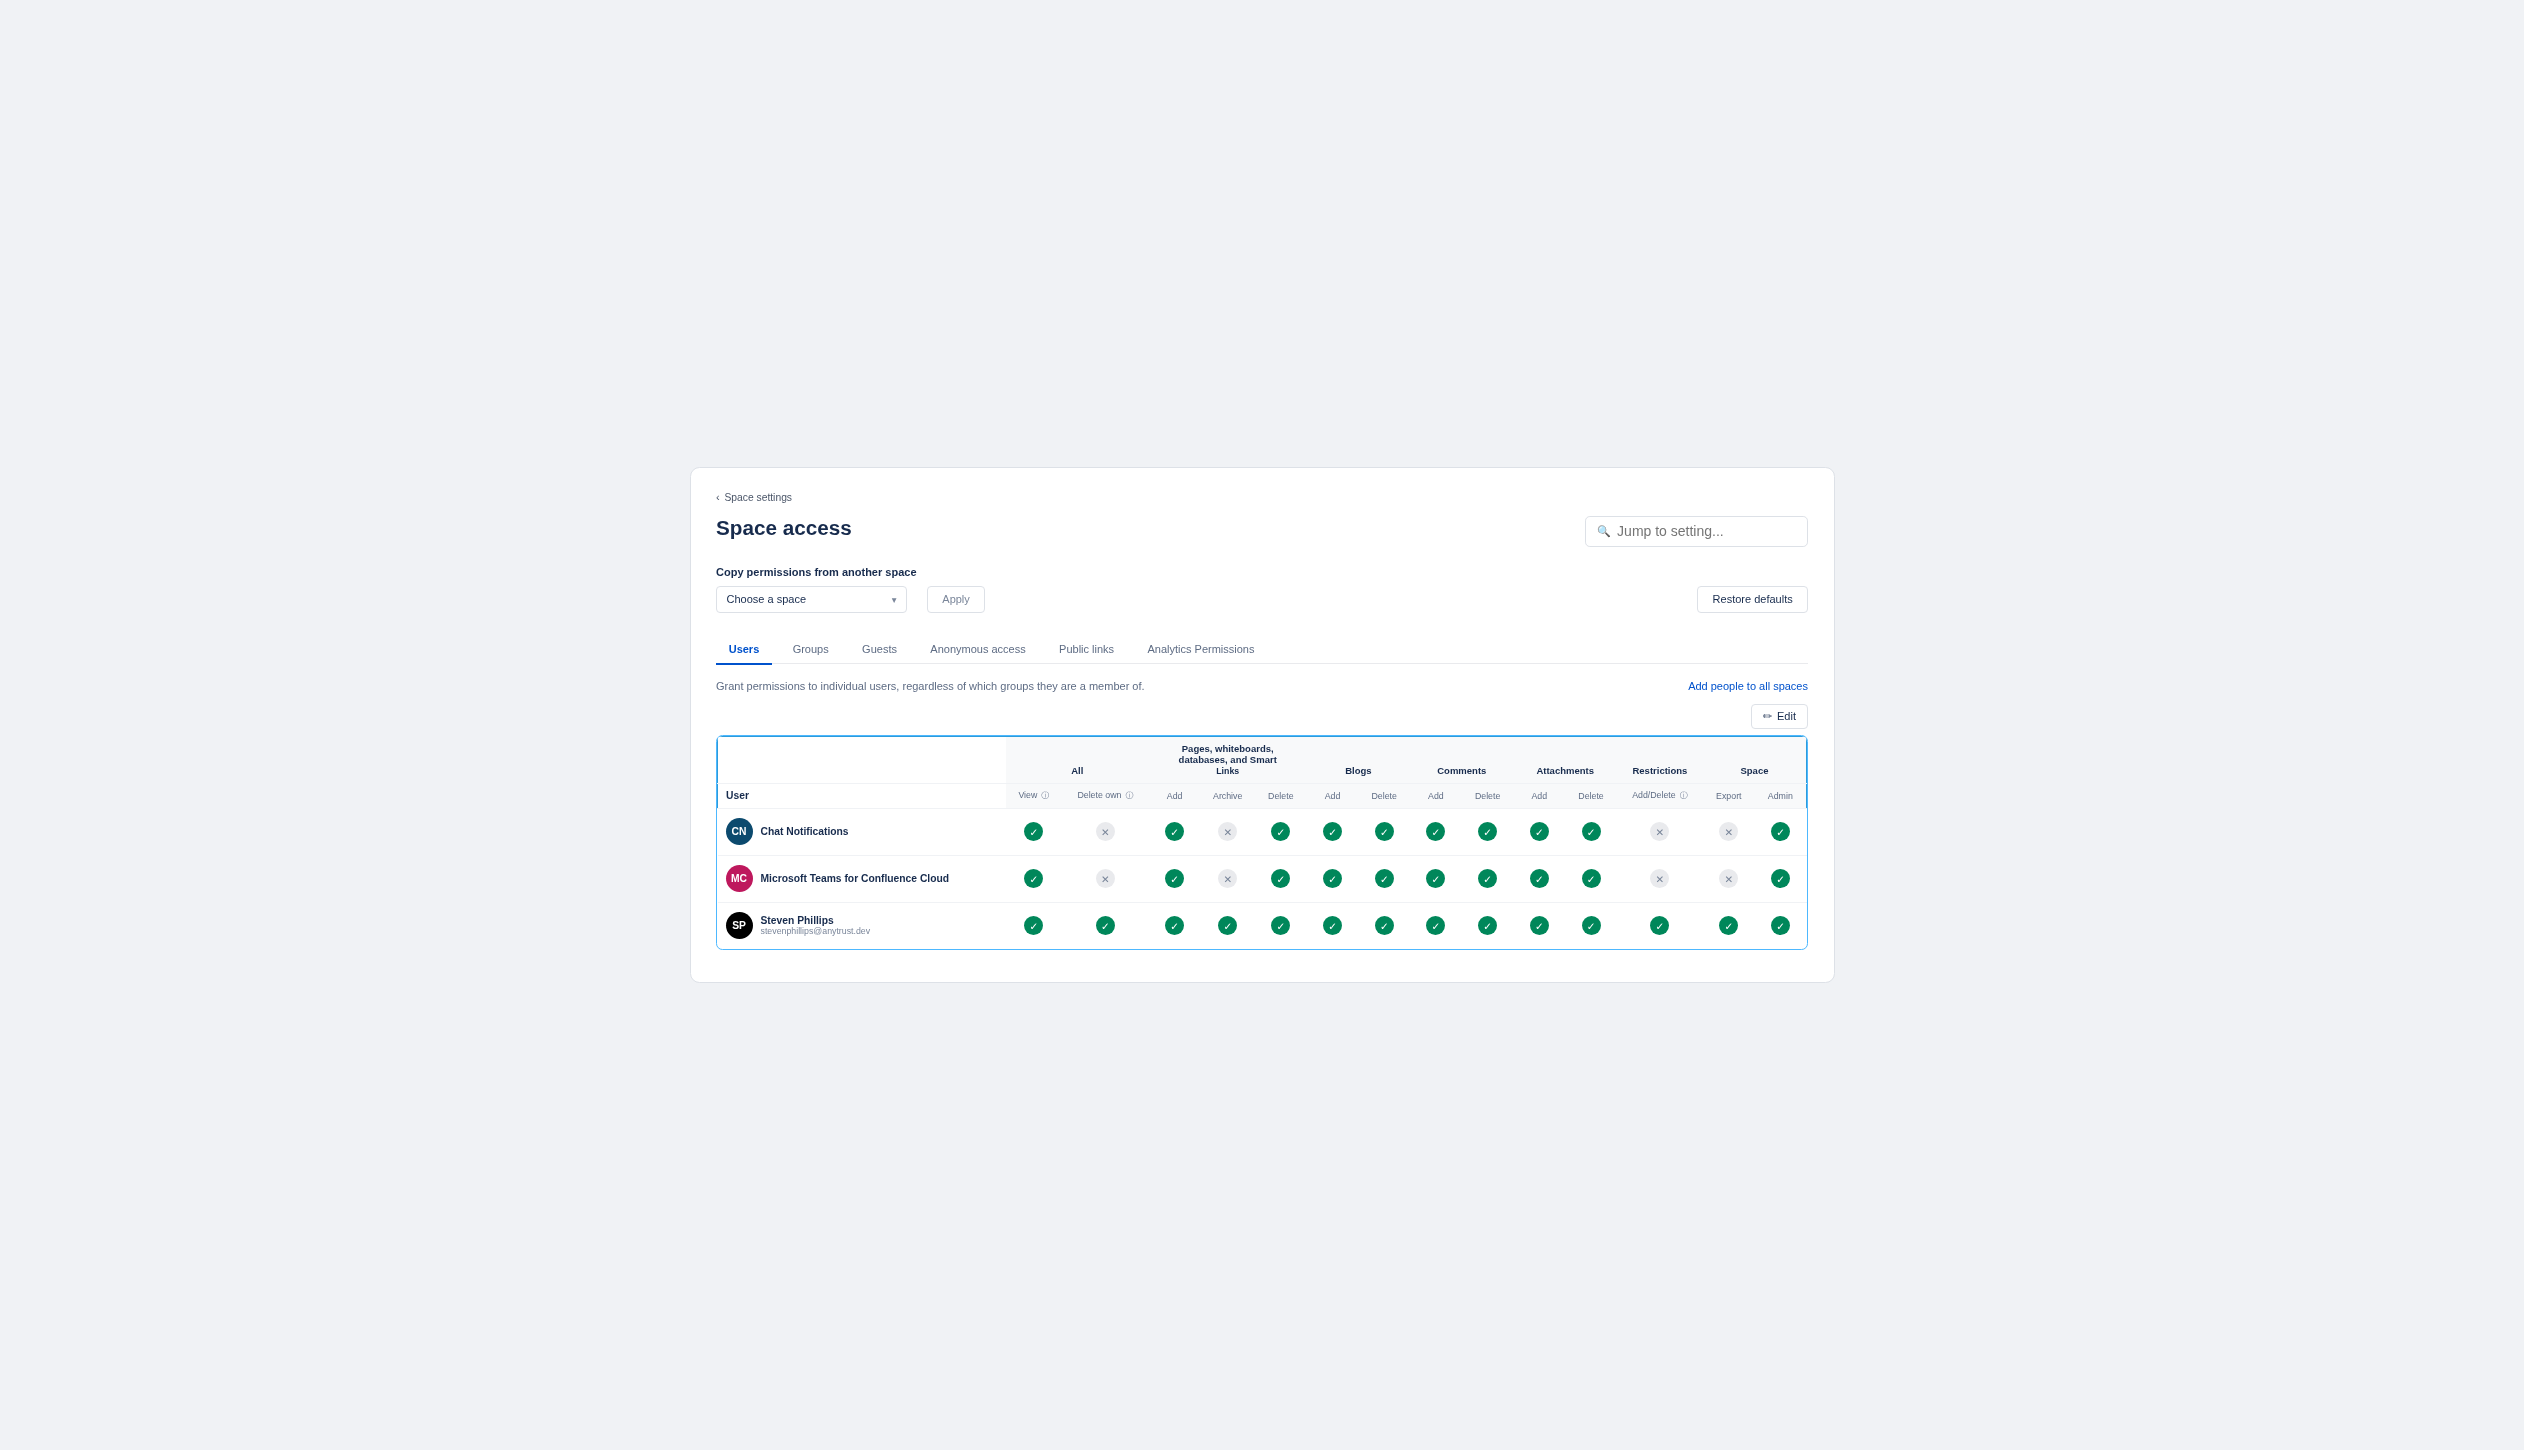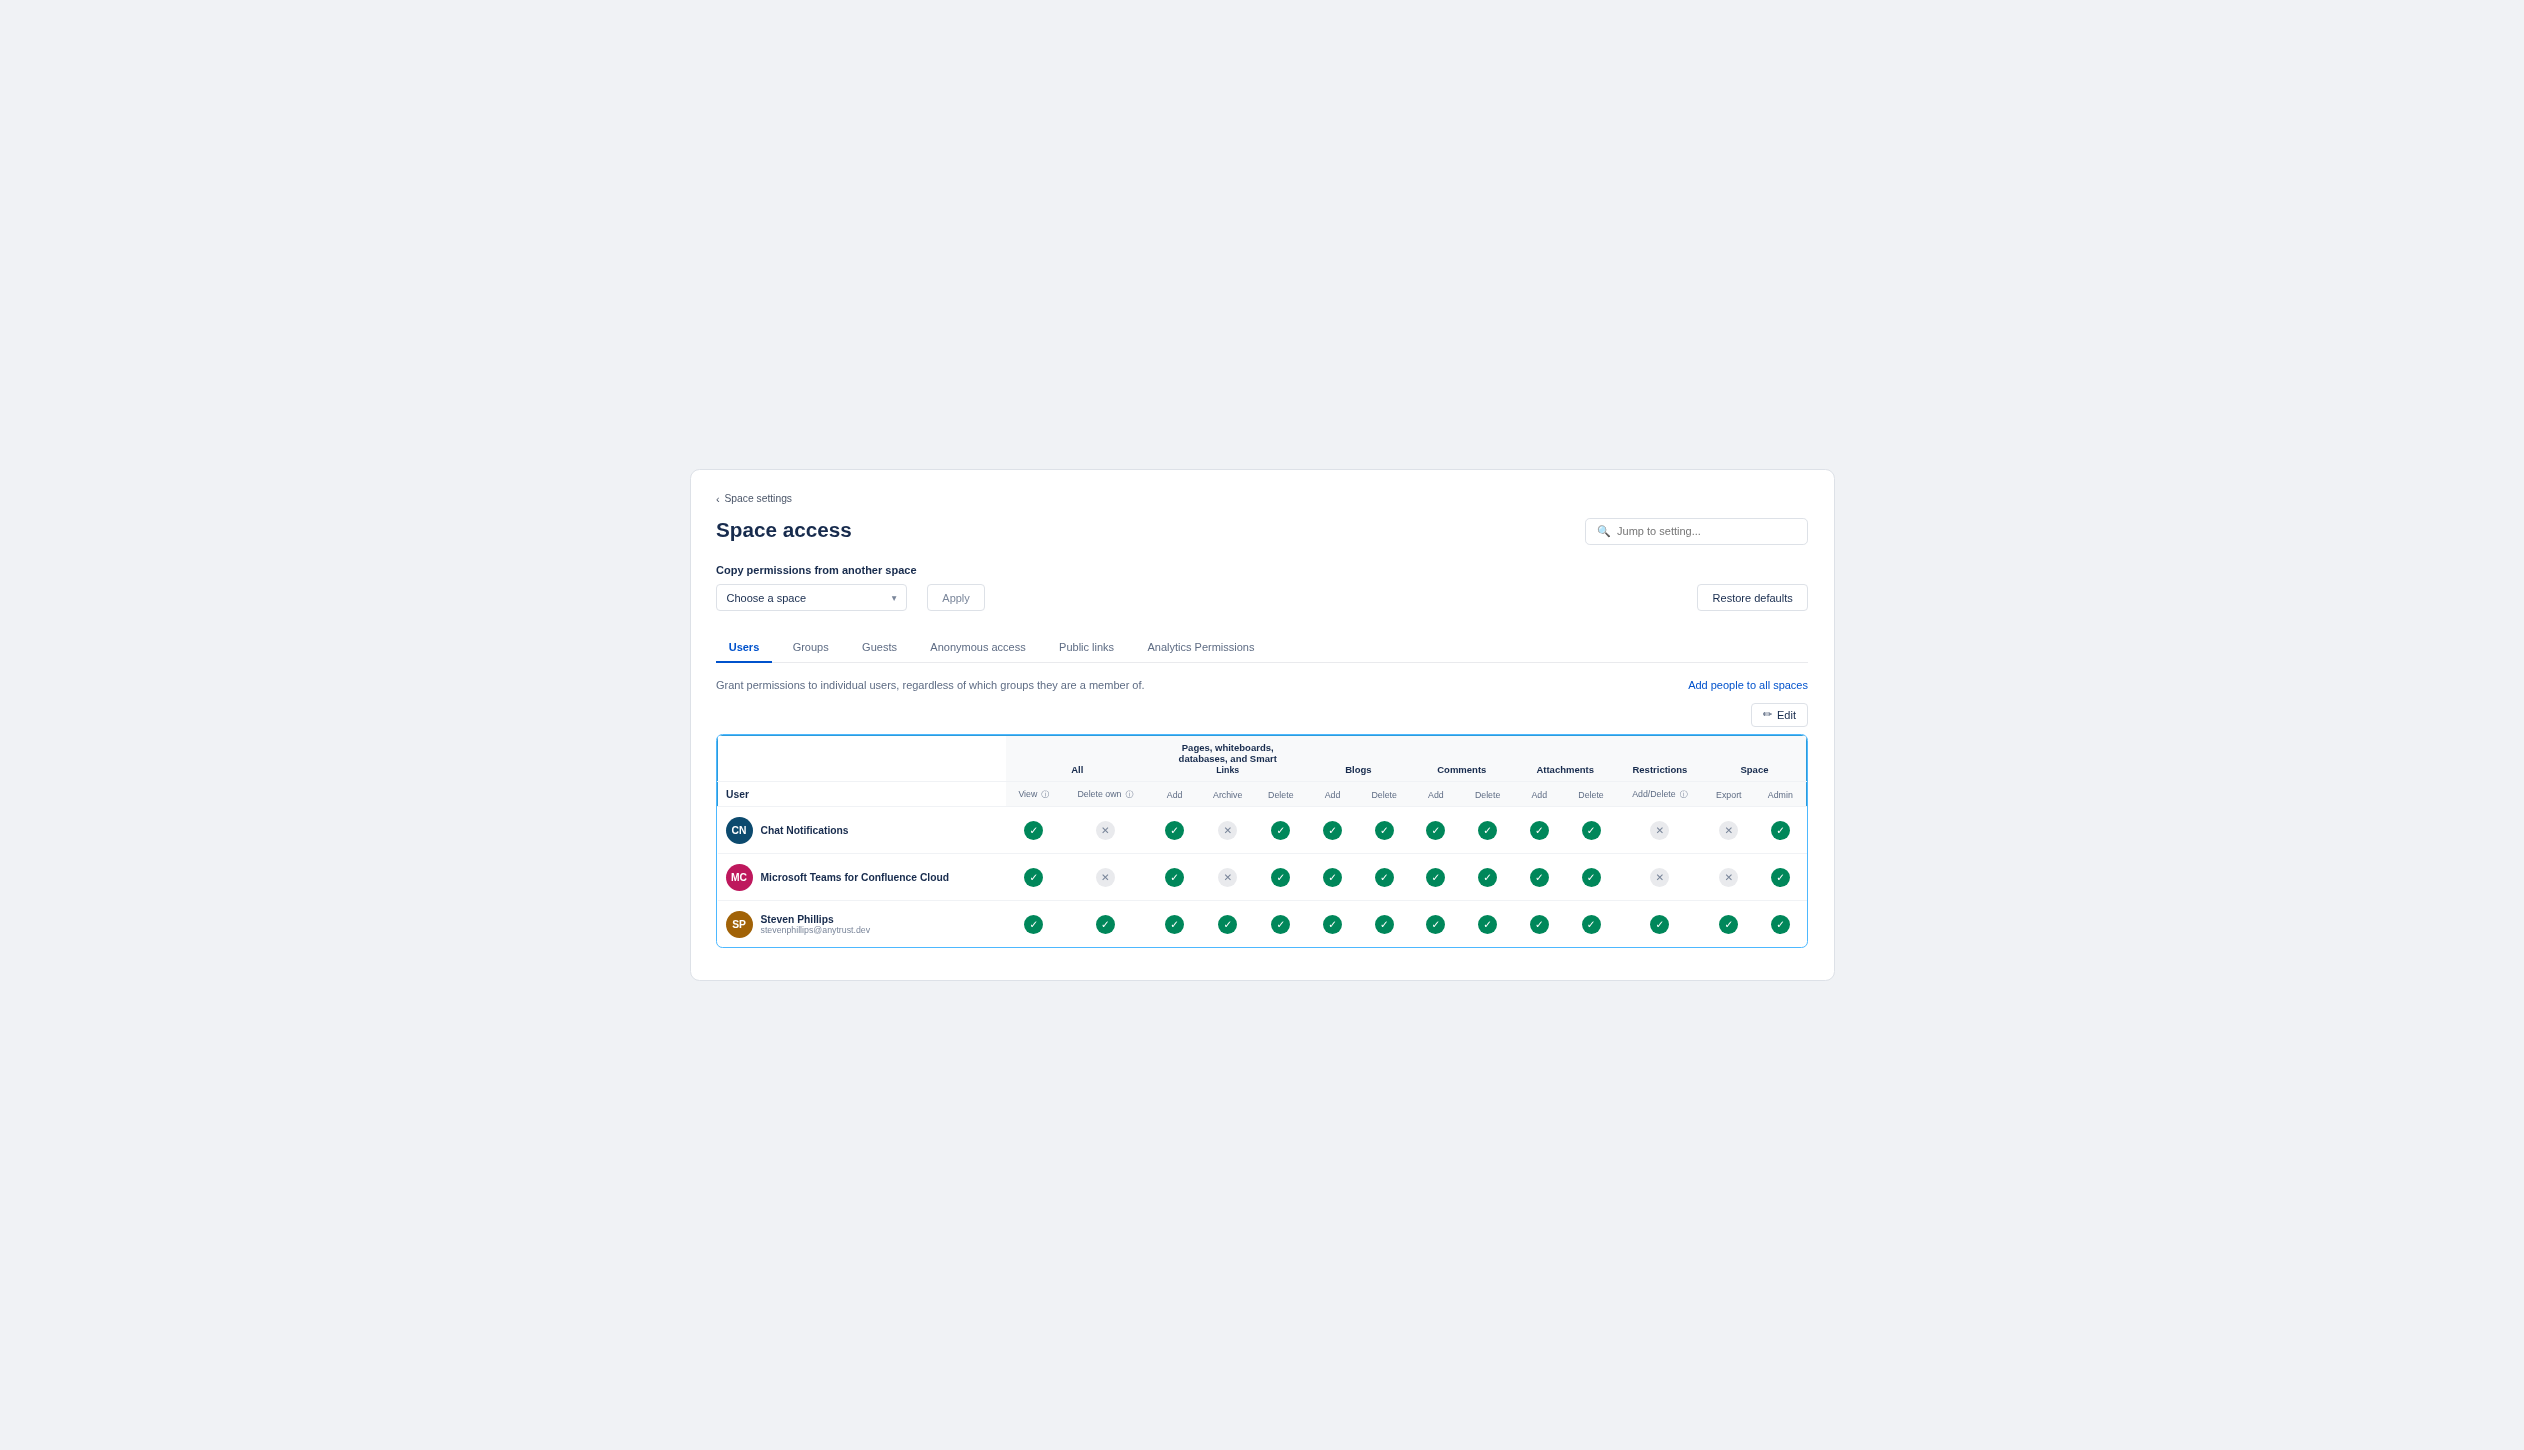--- a/index.html
+++ b/index.html
@@ -51,21 +51,21 @@
       padding: 6.4px 11px;
       gap: 6.4px;
       width: 223px;
       background: #fff;
     }
     .search-icon { color: #7a869a; font-size: 11px; }
     .search-input {
       border: none;
       outline: none;
       color: #7a869a;
-      font-size: 11px;
+      font-size: 14px;
       width: 100%;
       background: transparent;
     }
     .copy-section {
       margin-bottom: 22px;
     }
     .copy-label {
       font-size: 11px;
       font-weight: 600;
       color: #172b4d;
@@ -417,21 +417,21 @@
     <td><span class="check-green">✓</span></td>
     <td><span class="check-green">✓</span></td>
     <td><span class="check-green">✓</span></td>
     <td><span class="cross-gray">✕</span></td>
     <td><span class="cross-gray">✕</span></td>
     <td><span class="check-green">✓</span></td>
   </tr>
             <tr>
     <td style="padding:0;">
       <div class="user-cell">
-        <div class="user-avatar" style="background:#a16207">SP</div>
+        <div class="user-avatar" style="background:#000000">SP</div>
         <div class="user-info">
           <span class="user-name">Steven Phillips</span>
           <span class="user-email">stevenphillips@anytrust.dev</span>
         </div>
       </div>
     </td>
     <td><span class="check-green">✓</span></td>
     <td><span class="check-green">✓</span></td>
     <td><span class="check-green">✓</span></td>
     <td><span class="check-green">✓</span></td>

